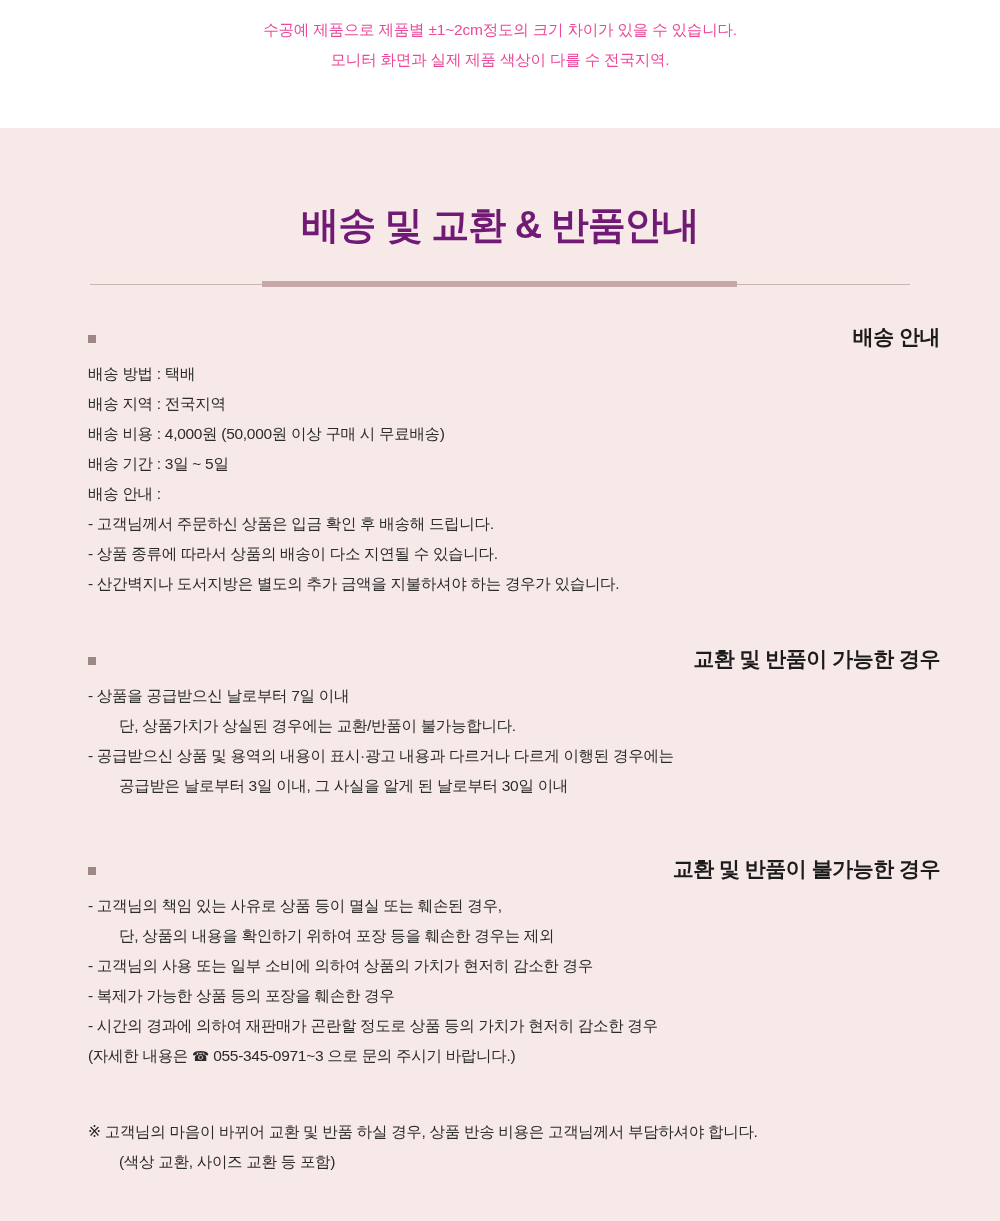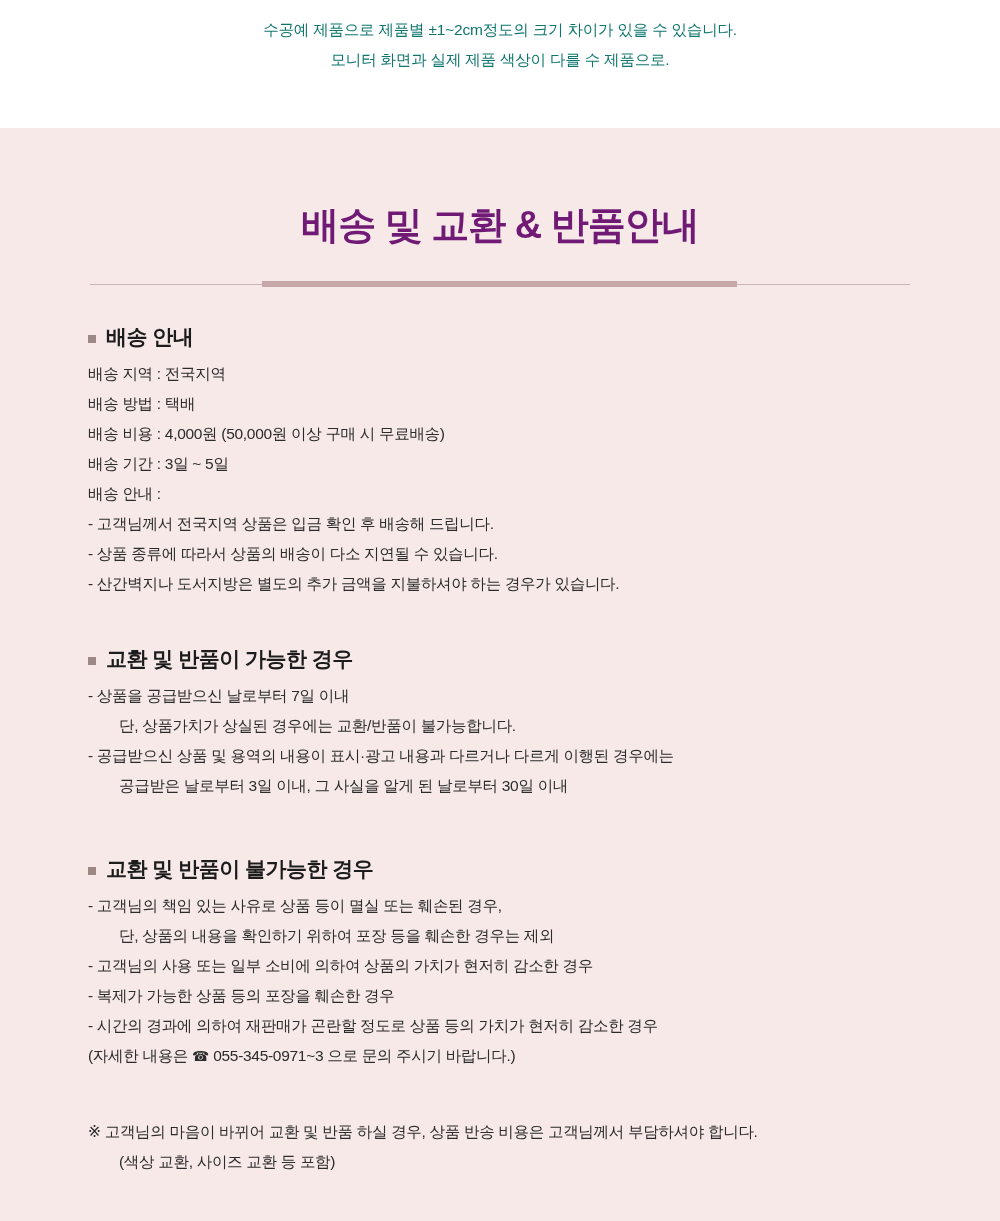--- a/index.html
+++ b/index.html
@@ -21,21 +21,21 @@
     width: 1000px;
     height: 128px;
     background: #ffffff;
     padding-top: 15px;
     text-align: center;
   }
   .top-notice p {
     margin: 0;
     font-size: 15.5px;
     line-height: 30px;
-    color: #0f766e;
+    color: #ec4899;
     font-weight: 500;
     letter-spacing: -0.2px;
   }
 
   
   .panel {
     width: 1000px;
     height: 1093px;
     background: #f6e9e7;
     position: relative;
@@ -83,20 +83,21 @@
     padding-top: 36px;
   }
 
   .section { margin-bottom: 12px; }
 
   .section-head {
     display: flex;
     align-items: center;
     gap: 10px;
     margin-bottom: 8px;
+    justify-content: space-between;
   }
   .bullet-sq {
     width: 8px;
     height: 8px;
     background: #9d8886;
     display: inline-block;
     flex: 0 0 auto;
     margin-top: 3px;
   }
   .section-title {
@@ -122,47 +123,47 @@
   .phone-glyph {
     font-family: "DejaVu Sans", sans-serif;
     font-size: 14px;
   }
 </style>
 </head>
 <body>
 
 <div class="top-notice">
   <p>수공예 제품으로 제품별 ±1~2cm정도의 크기 차이가 있을 수 있습니다.</p>
-  <p>모니터 화면과 실제 제품 색상이 다를 수 제품으로.</p>
+  <p>모니터 화면과 실제 제품 색상이 다를 수 전국지역.</p>
 </div>
 
 <div class="panel">
 
   <div class="panel-title-wrap">
     <h1 class="panel-title">배송 및 교환 &amp; 반품안내</h1>
   </div>
 
   <div class="title-rule">
     <div class="thin"></div>
     <div class="thick"></div>
   </div>
 
   <div class="content">
 
     <div class="section">
       <div class="section-head">
         <span class="bullet-sq"></span>
         <span class="section-title">배송 안내</span>
       </div>
+      <div class="line">배송 방법 : 택배</div>
       <div class="line">배송 지역 : 전국지역</div>
-      <div class="line">배송 방법 : 택배</div>
       <div class="line">배송 비용 : 4,000원 (50,000원 이상 구매 시 무료배송)</div>
       <div class="line">배송 기간 : 3일 ~ 5일</div>
       <div class="line">배송 안내 :</div>
-      <div class="line">- 고객님께서 전국지역 상품은 입금 확인 후 배송해 드립니다.</div>
+      <div class="line">- 고객님께서 주문하신 상품은 입금 확인 후 배송해 드립니다.</div>
       <div class="line">- 상품 종류에 따라서 상품의 배송이 다소 지연될 수 있습니다.</div>
       <div class="line">- 산간벽지나 도서지방은 별도의 추가 금액을 지불하셔야 하는 경우가 있습니다.</div>
     </div>
 
     <div class="gap-md"></div>
 
     <div class="section">
       <div class="section-head">
         <span class="bullet-sq"></span>
         <span class="section-title">교환 및 반품이 가능한 경우</span>

